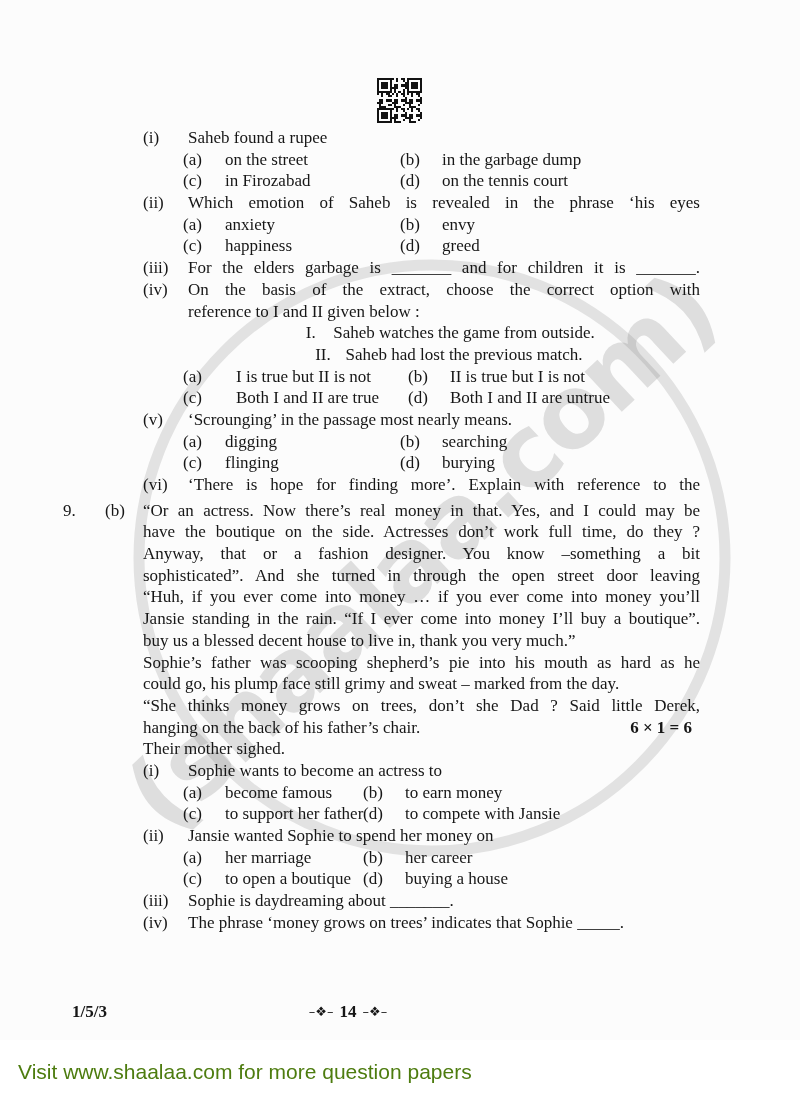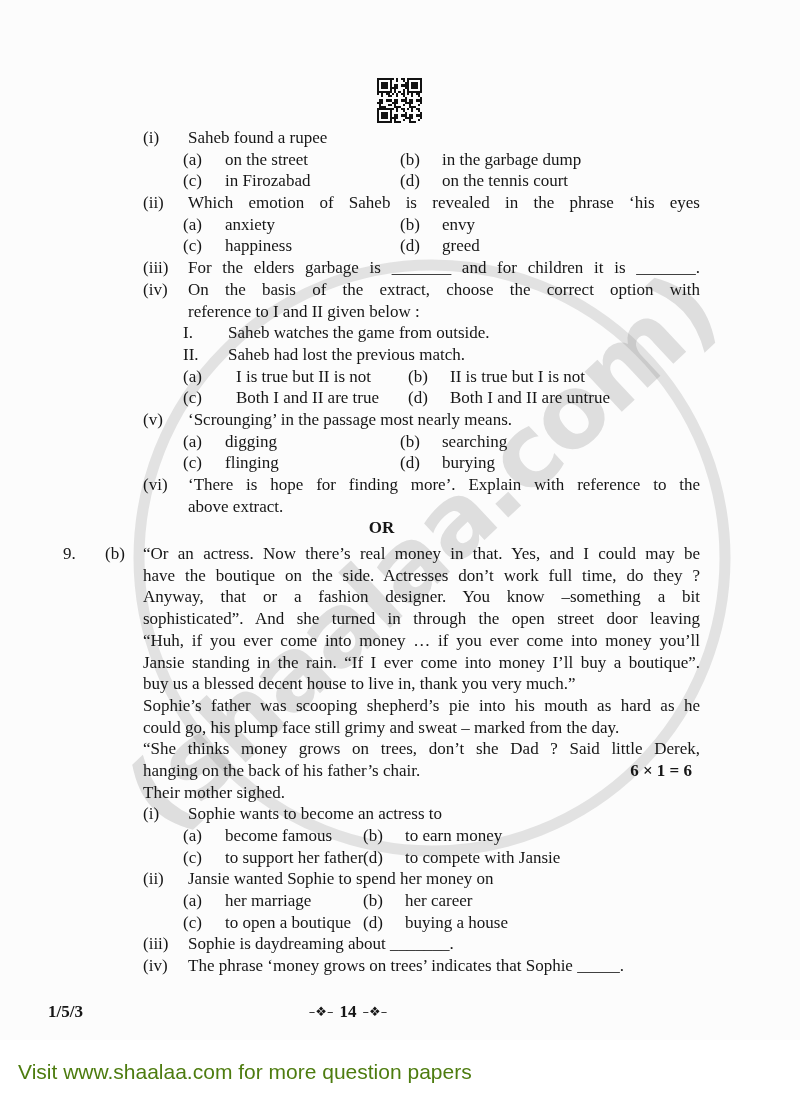--- a/index.html
+++ b/index.html
@@ -29,29 +29,29 @@
   .ln{position:relative;height:21.7px;line-height:21.7px;font-size:17px;}
   .nw{white-space:nowrap;}
   .just{text-align:justify;text-align-last:justify;}
   .sub{padding-left:45px;}
   .lab{position:absolute;left:0;top:0;}
   .optrow{padding-left:40px;white-space:nowrap;}
   .olab{display:inline-block;width:42px;}
   .oc1{display:inline-block;width:175px;}
   .oc1.narrow{width:172px;margin-left:11px;}
   .oc1.q9{width:138px;}
-  .stm{padding-left:40px;white-space:nowrap;}
+  .stm{padding-left:40px;white-space:nowrap;text-align:center;}
   .slab{display:inline-block;width:45px;}
   .or-line{font-weight:bold;text-align:center;transform:translateX(-40px);}
   .q9first .qnum{position:absolute;left:-80px;top:0;}
   .q9first .qpart{position:absolute;left:-38px;top:0;}
   .marks{position:absolute;right:8px;top:0;font-weight:bold;}
   .gap4{margin-top:4px;}
   
-  .footer-code{position:absolute;left:48px;top:1002px;font-size:17px;font-weight:bold;z-index:2;}
+  .footer-code{position:absolute;left:72px;top:1002px;font-size:17px;font-weight:bold;z-index:2;}
   .pageno{position:absolute;left:0;top:1002px;width:696px;text-align:center;z-index:2;
           font-size:17px;}
   .pageno .num{font-weight:bold;padding:0 6px;}
   .pageno .orn{font-family:"DejaVu Sans", sans-serif;font-size:13px;position:relative;top:-1px;}
   .bottom-note{position:absolute;left:18px;top:1060px;z-index:2;
     font-family:"Liberation Sans", sans-serif;font-size:21px;color:#4d7c0f;}
 </style>
 </head>
 <body>
 
@@ -351,25 +351,21 @@
     <span class="olab">(a)</span><span class="oc1">digging</span><span class="olab">(b)</span><span>searching</span>
   </div>
   <div class="ln optrow">
     <span class="olab">(c)</span><span class="oc1">flinging</span><span class="olab">(d)</span><span>burying</span>
   </div>
 
   <div class="ln sub just">
     <span class="lab">(vi)</span>
     <span>‘There is hope for finding more’. Explain with reference to the</span>
   </div>
-  <div class="ln sub nw">
-    <span>above extract.</span>
-  </div>
-
-  <div class="ln or-line">OR</div>
+
 
   <div class="ln just q9first gap4">
     <span class="qnum">9.</span>
     <span class="qpart">(b)</span>
     <span>“Or an actress. Now there’s real money in that. Yes, and I could may be</span>
   </div>
   <div class="ln just">have the boutique on the side. Actresses don’t work full time, do they ?</div>
   <div class="ln just">Anyway, that or a fashion designer. You know –something a bit</div>
   <div class="ln just">sophisticated”. And she turned in through the open street door leaving</div>
   <div class="ln just">“Huh, if you ever come into money … if you ever come into money you’ll</div>

